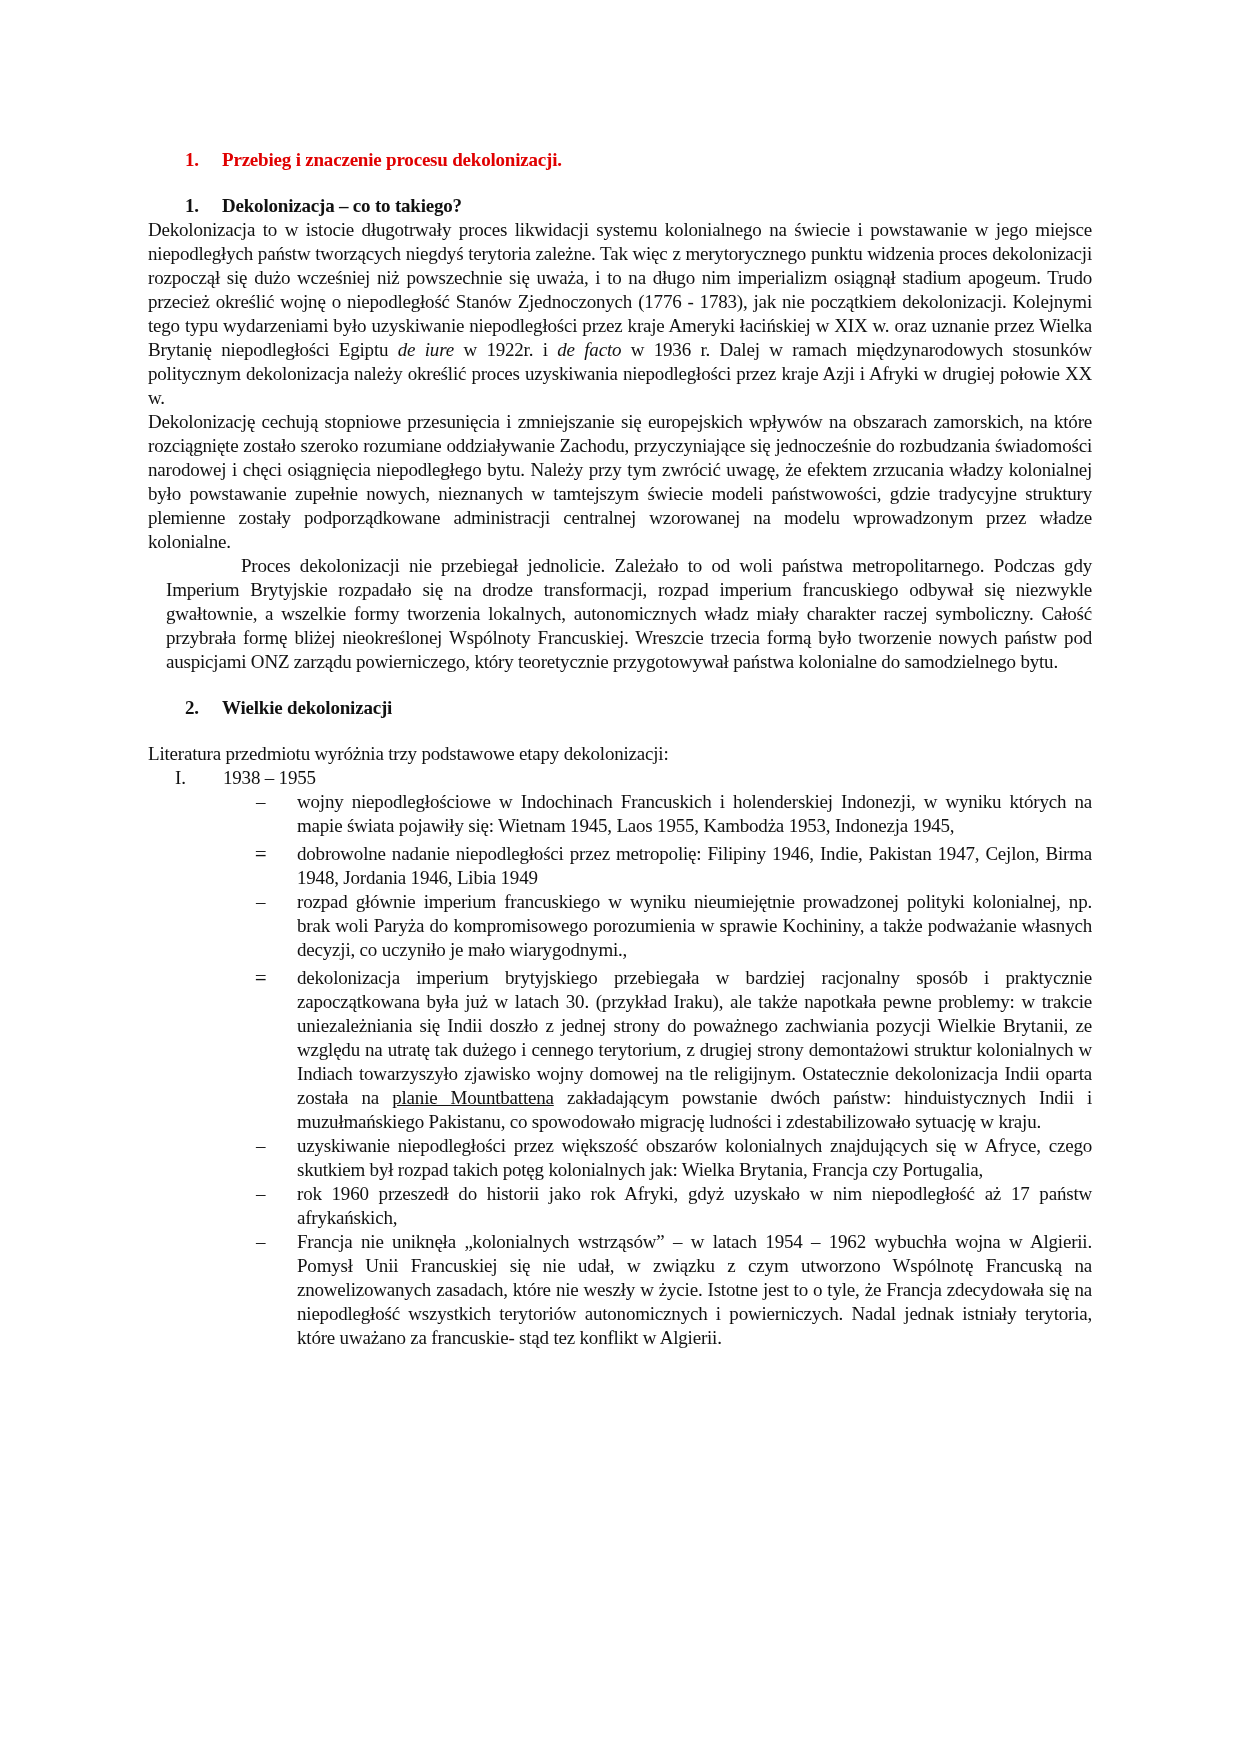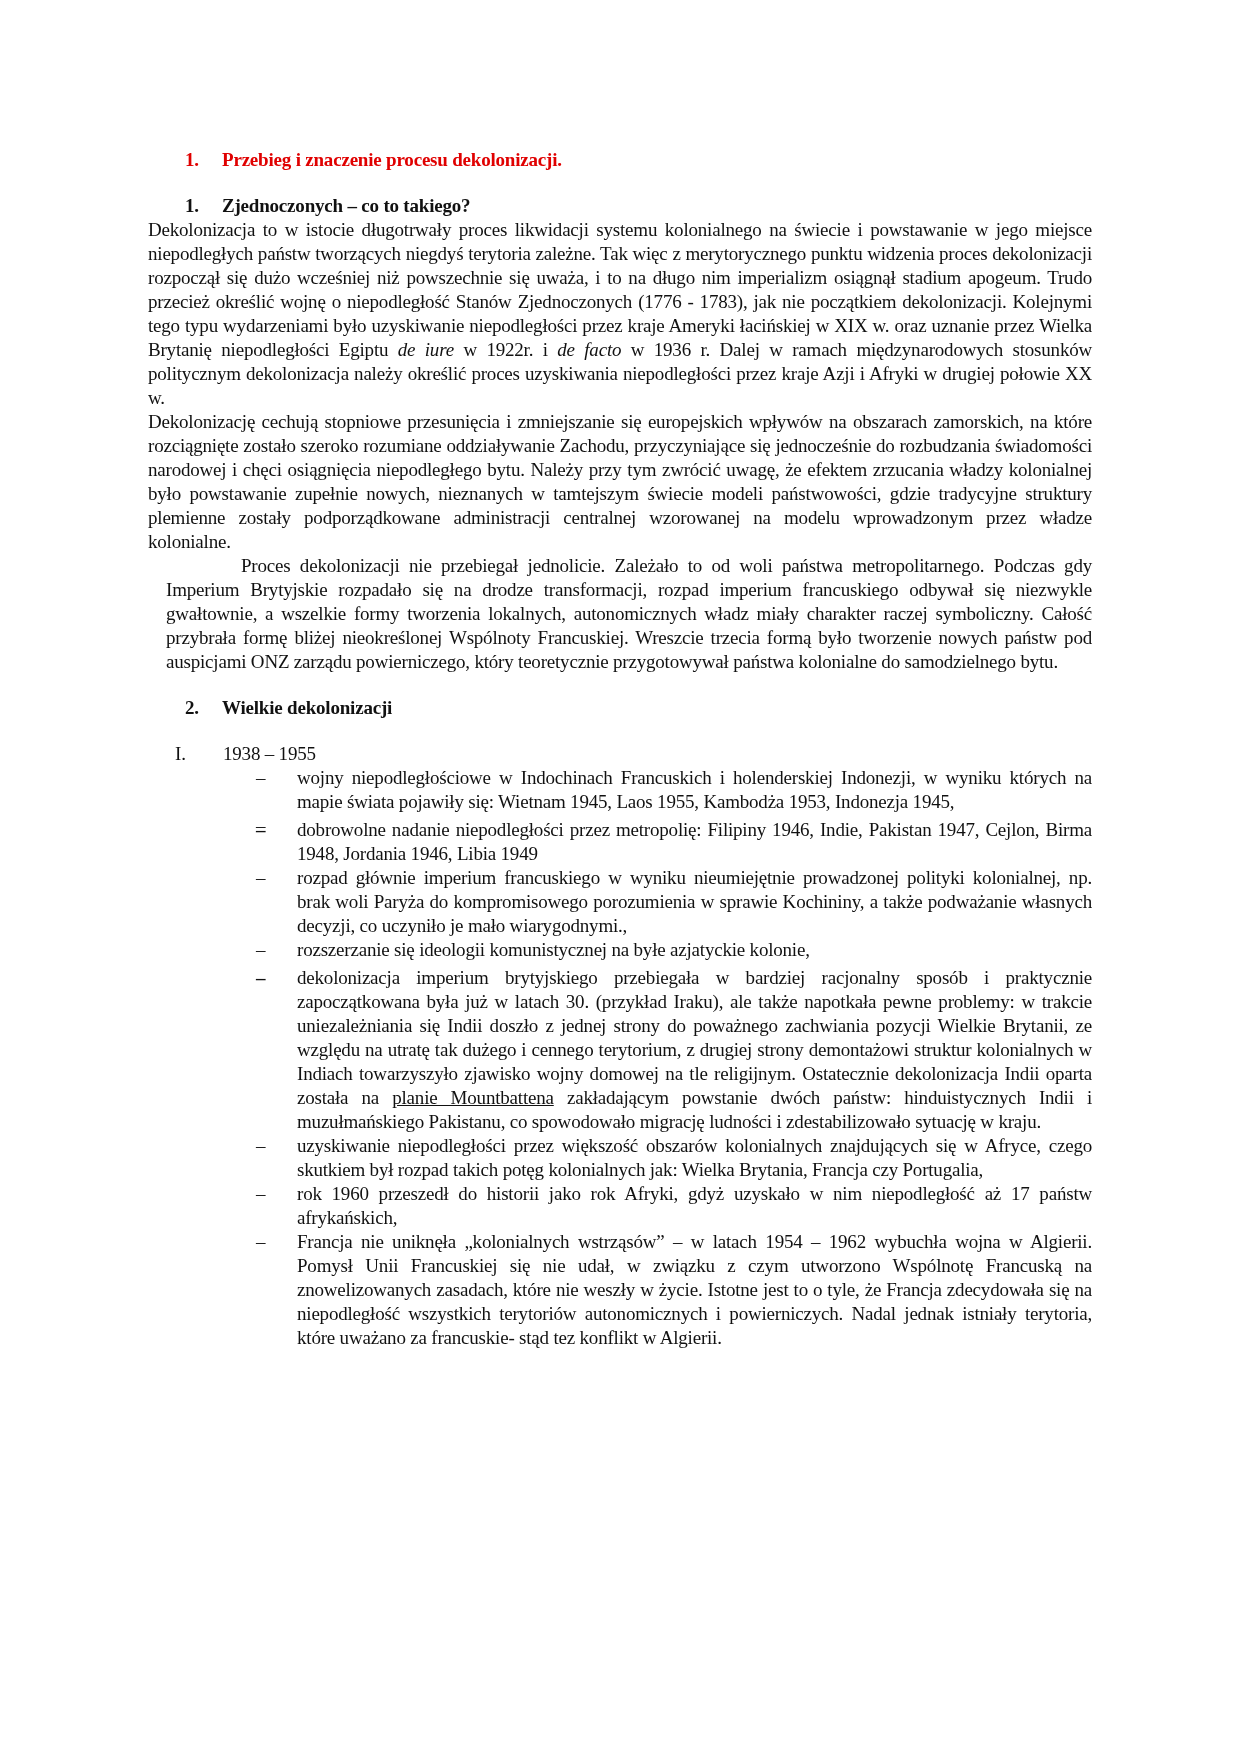--- a/index.html
+++ b/index.html
@@ -35,49 +35,50 @@
 
 <div class="page">
 
   <div class="h1">
     <span class="num">1.</span>
     <span>Przebieg i znaczenie procesu dekolonizacji.</span>
   </div>
 
   <div class="h2">
     <span class="num">1.</span>
-    <span>Zjednoczonych – co to takiego?</span>
+    <span>Dekolonizacja – co to takiego?</span>
   </div>
 
   <p><span>Dekolonizacja to w istocie długotrwały proces likwidacji systemu kolonialnego na świecie i powstawanie w jego miejsce niepodległych państw tworzących niegdyś terytoria zależne. Tak więc z merytorycznego punktu widzenia proces dekolonizacji rozpoczął się dużo wcześniej niż powszechnie się uważa, i to na długo nim imperializm osiągnął stadium apogeum. Trudo przecież określić wojnę o niepodległość Stanów Zjednoczonych (1776 - 1783), jak nie początkiem dekolonizacji. Kolejnymi tego typu wydarzeniami było uzyskiwanie niepodległości przez kraje Ameryki łacińskiej w XIX w. oraz uznanie przez Wielka Brytanię niepodległości Egiptu </span><em>de iure</em><span> w 1922r. i </span><em>de facto</em><span> w 1936 r. Dalej w ramach międzynarodowych stosunków politycznym dekolonizacja należy określić proces uzyskiwania niepodległości przez kraje Azji i Afryki w drugiej połowie XX w.</span></p>
 
   <p>Dekolonizację cechują stopniowe przesunięcia i zmniejszanie się europejskich wpływów na obszarach zamorskich, na które rozciągnięte zostało szeroko rozumiane oddziaływanie Zachodu, przyczyniające się jednocześnie do rozbudzania świadomości narodowej i chęci osiągnięcia niepodległego bytu. Należy przy tym zwrócić uwagę, że efektem zrzucania władzy kolonialnej było powstawanie zupełnie nowych, nieznanych w tamtejszym świecie modeli państwowości, gdzie tradycyjne struktury plemienne zostały podporządkowane administracji centralnej wzorowanej na modelu wprowadzonym przez władze kolonialne.</p>
 
   <p class="indent">Proces dekolonizacji nie przebiegał jednolicie. Zależało to od woli państwa metropolitarnego. Podczas gdy Imperium Brytyjskie rozpadało się na drodze transformacji, rozpad imperium francuskiego odbywał się niezwykle gwałtownie, a wszelkie formy tworzenia lokalnych, autonomicznych władz miały charakter raczej symboliczny. Całość przybrała formę bliżej nieokreślonej Wspólnoty Francuskiej. Wreszcie trzecia formą było tworzenie nowych państw pod auspicjami ONZ zarządu powierniczego, który teoretycznie przygotowywał państwa kolonialne do samodzielnego bytu.</p>
 
   <div class="gap-s"></div>
 
   <div class="h2">
     <span class="num">2.</span>
     <span>Wielkie dekolonizacji</span>
   </div>
 
   <div class="gap-s"></div>
 
+  <p>Literatura przedmiotu wyróżnia trzy podstawowe etapy dekolonizacji:</p>
 
   <div class="stage">
     <span class="rn">I.</span>
     <span>1938 – 1955</span>
   </div>
   <ul class="bullets">
     <li><span class="dash">–</span><span>wojny niepodległościowe w Indochinach Francuskich i holenderskiej Indonezji, w wyniku których na mapie świata pojawiły się: Wietnam 1945, Laos 1955, Kambodża 1953, Indonezja 1945,</span></li>
     <li><span class="dash">–</span></li>
     <li class="spaced"><span class="dash bold">–</span><span>dobrowolne nadanie niepodległości przez metropolię: Filipiny 1946, Indie, Pakistan 1947, Cejlon, Birma 1948, Jordania 1946, Libia 1949</span></li>
     <li><span class="dash">–</span><span>rozpad głównie imperium francuskiego w wyniku nieumiejętnie prowadzonej polityki kolonialnej, np. brak woli Paryża do kompromisowego porozumienia w sprawie Kochininy, a także podważanie własnych decyzji, co uczyniło je mało wiarygodnymi.,</span></li>
-    <li><span class="dash">–</span><span>rozszerzanie się ideologii komunistycznej na byłe azjatyckie kolonie,</span></li>
+    <li><span class="dash">–</span></li>
     <li class="spaced"><span class="dash bold">–</span><span>dekolonizacja imperium brytyjskiego przebiegała w bardziej racjonalny sposób i praktycznie zapoczątkowana była już w latach 30. (przykład Iraku), ale także napotkała pewne problemy: w trakcie uniezależniania się Indii doszło z jednej strony do poważnego zachwiania pozycji Wielkie Brytanii, ze względu na utratę tak dużego i cennego terytorium, z drugiej strony demontażowi struktur kolonialnych w Indiach towarzyszyło zjawisko wojny domowej na tle religijnym. Ostatecznie dekolonizacja Indii oparta została na </span><u>planie Mountbattena</u><span> zakładającym powstanie dwóch państw: hinduistycznych Indii i muzułmańskiego Pakistanu, co spowodowało migrację ludności i zdestabilizowało sytuację w kraju.</span></li>
   </ul>
 
   <ul class="bullets">
     <li><span class="dash">–</span><span>uzyskiwanie niepodległości przez większość obszarów kolonialnych znajdujących się w Afryce, czego skutkiem był rozpad takich potęg kolonialnych jak: Wielka Brytania, Francja czy Portugalia,</span></li>
     <li><span class="dash">–</span><span>rok 1960 przeszedł do historii jako rok Afryki, gdyż uzyskało w nim niepodległość aż 17 państw afrykańskich,</span></li>
     <li><span class="dash">–</span><span>Francja nie uniknęła „kolonialnych wstrząsów” – w latach 1954 – 1962 wybuchła wojna w Algierii. Pomysł Unii Francuskiej się nie udał, w związku z czym utworzono Wspólnotę Francuską na znowelizowanych zasadach, które nie weszły w życie. Istotne jest to o tyle, że Francja zdecydowała się na niepodległość wszystkich terytoriów autonomicznych i powierniczych. Nadal jednak istniały terytoria, które uważano za francuskie- stąd tez konflikt w Algierii.</span></li>
   </ul>
 
 </div>

